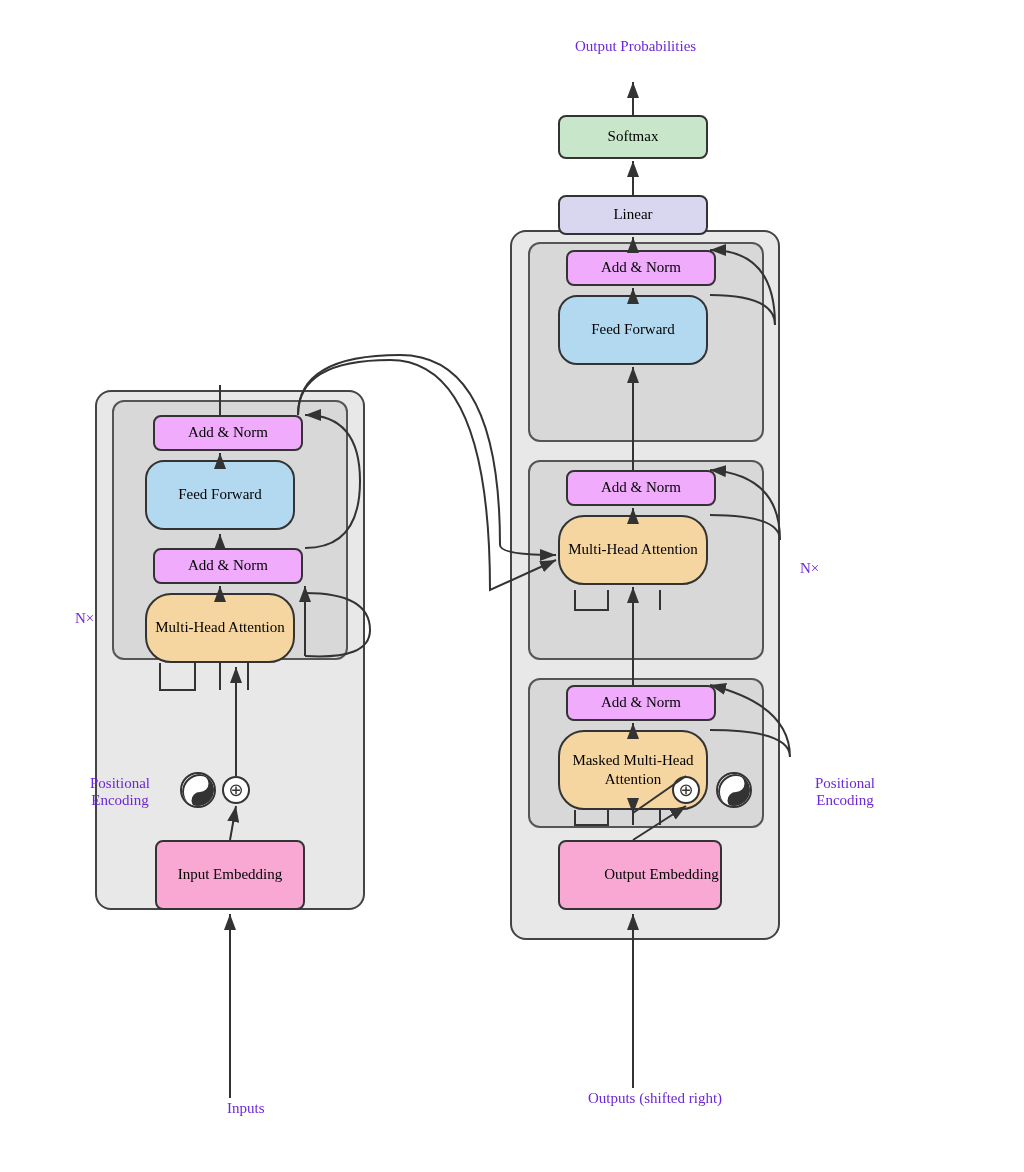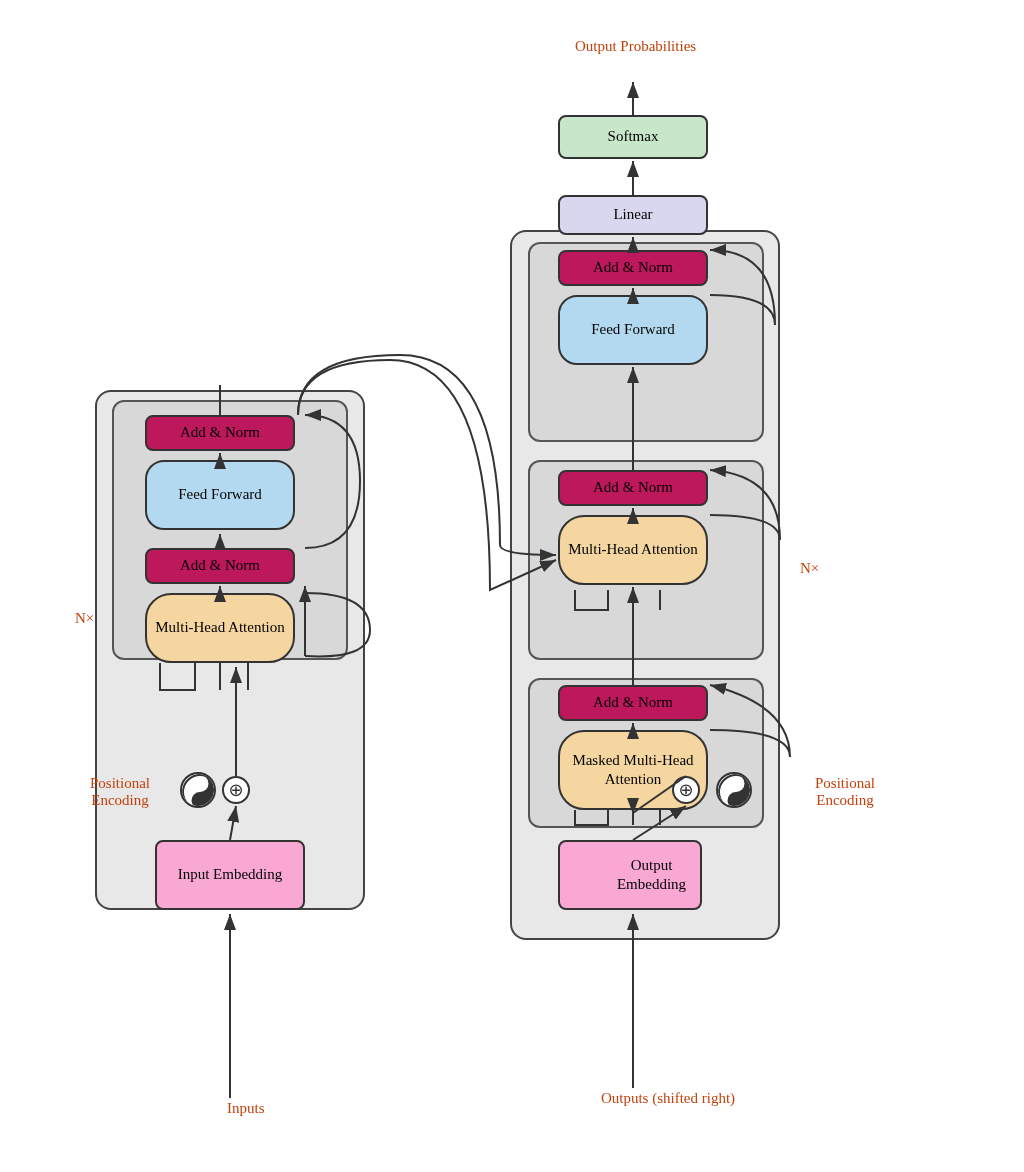--- a/index.html
+++ b/index.html
@@ -29,22 +29,23 @@
     }
     .block-green {
       background: #c8e6c9;
       border-color: #333;
     }
     .block-lavender {
       background: #d9d6f0;
       border-color: #333;
     }
     .block-yellow {
-      background: #be185d;
-      border-color: #333;
+      background: #f0abfc;
+      border-color: #333;
+      margin-left: 8px;
     }
     .block-blue {
       background: #b3d9f0;
       border-color: #333;
       border-radius: 19px;
     }
     .block-orange {
       background: #f5d5a0;
       border-color: #333;
       border-radius: 26px;
@@ -61,21 +62,21 @@
     }
     .inner-box {
       position: absolute;
       border: 2px solid #555;
       border-radius: 12px;
       background: #d8d8d8;
     }
     .label-text {
       position: absolute;
       font-size: 15px;
-      color: #c2410c;
+      color: #6d28d9;
       text-align: center;
     }
     
     .arrows-svg {
       position: absolute;
       top: 0;
       left: 0;
       width: 1024px;
       height: 1172px;
       pointer-events: none;
@@ -200,26 +201,26 @@
     <svg width="36" height="36" viewBox="0 0 36 36">
       <circle cx="18" cy="18" r="17" fill="white" stroke="#333" stroke-width="2"></circle>
       <path d="M18,1 A17,17 0 0,1 18,35 A8.5,8.5 0 0,1 18,18 A8.5,8.5 0 0,0 18,1 Z" fill="#333"></path>
       <circle cx="18" cy="9.5" r="4" fill="white"></circle>
       <circle cx="18" cy="26.5" r="4" fill="#333"></circle>
     </svg>
   </div>
 
   <div class="plus-circle" style="left:672px; top:776px;">⊕</div>
 
-  <div class="block block-pink" style="left:558px; top:840px; width:144px; height:70px;padding-left:43px;">
+  <div class="block block-pink" style="left:558px; top:840px; width:164px; height:70px;padding-left:43px;">
     <span>Output
 Embedding</span>
   </div>
 
-  <div class="label-text" style="left:598px; top:1090px; width:140px;">
+  <div class="label-text" style="left:585px; top:1090px; width:140px;">
     <span>Outputs
 (shifted right)</span>
   </div>
 
   <div class="block block-green" style="left:558px; top:115px; width:150px; height:44px;">
     <span>Softmax</span>
   </div>
 
   <div class="block block-lavender" style="left:558px; top:195px; width:150px; height:40px;">
     <span>Linear</span>

